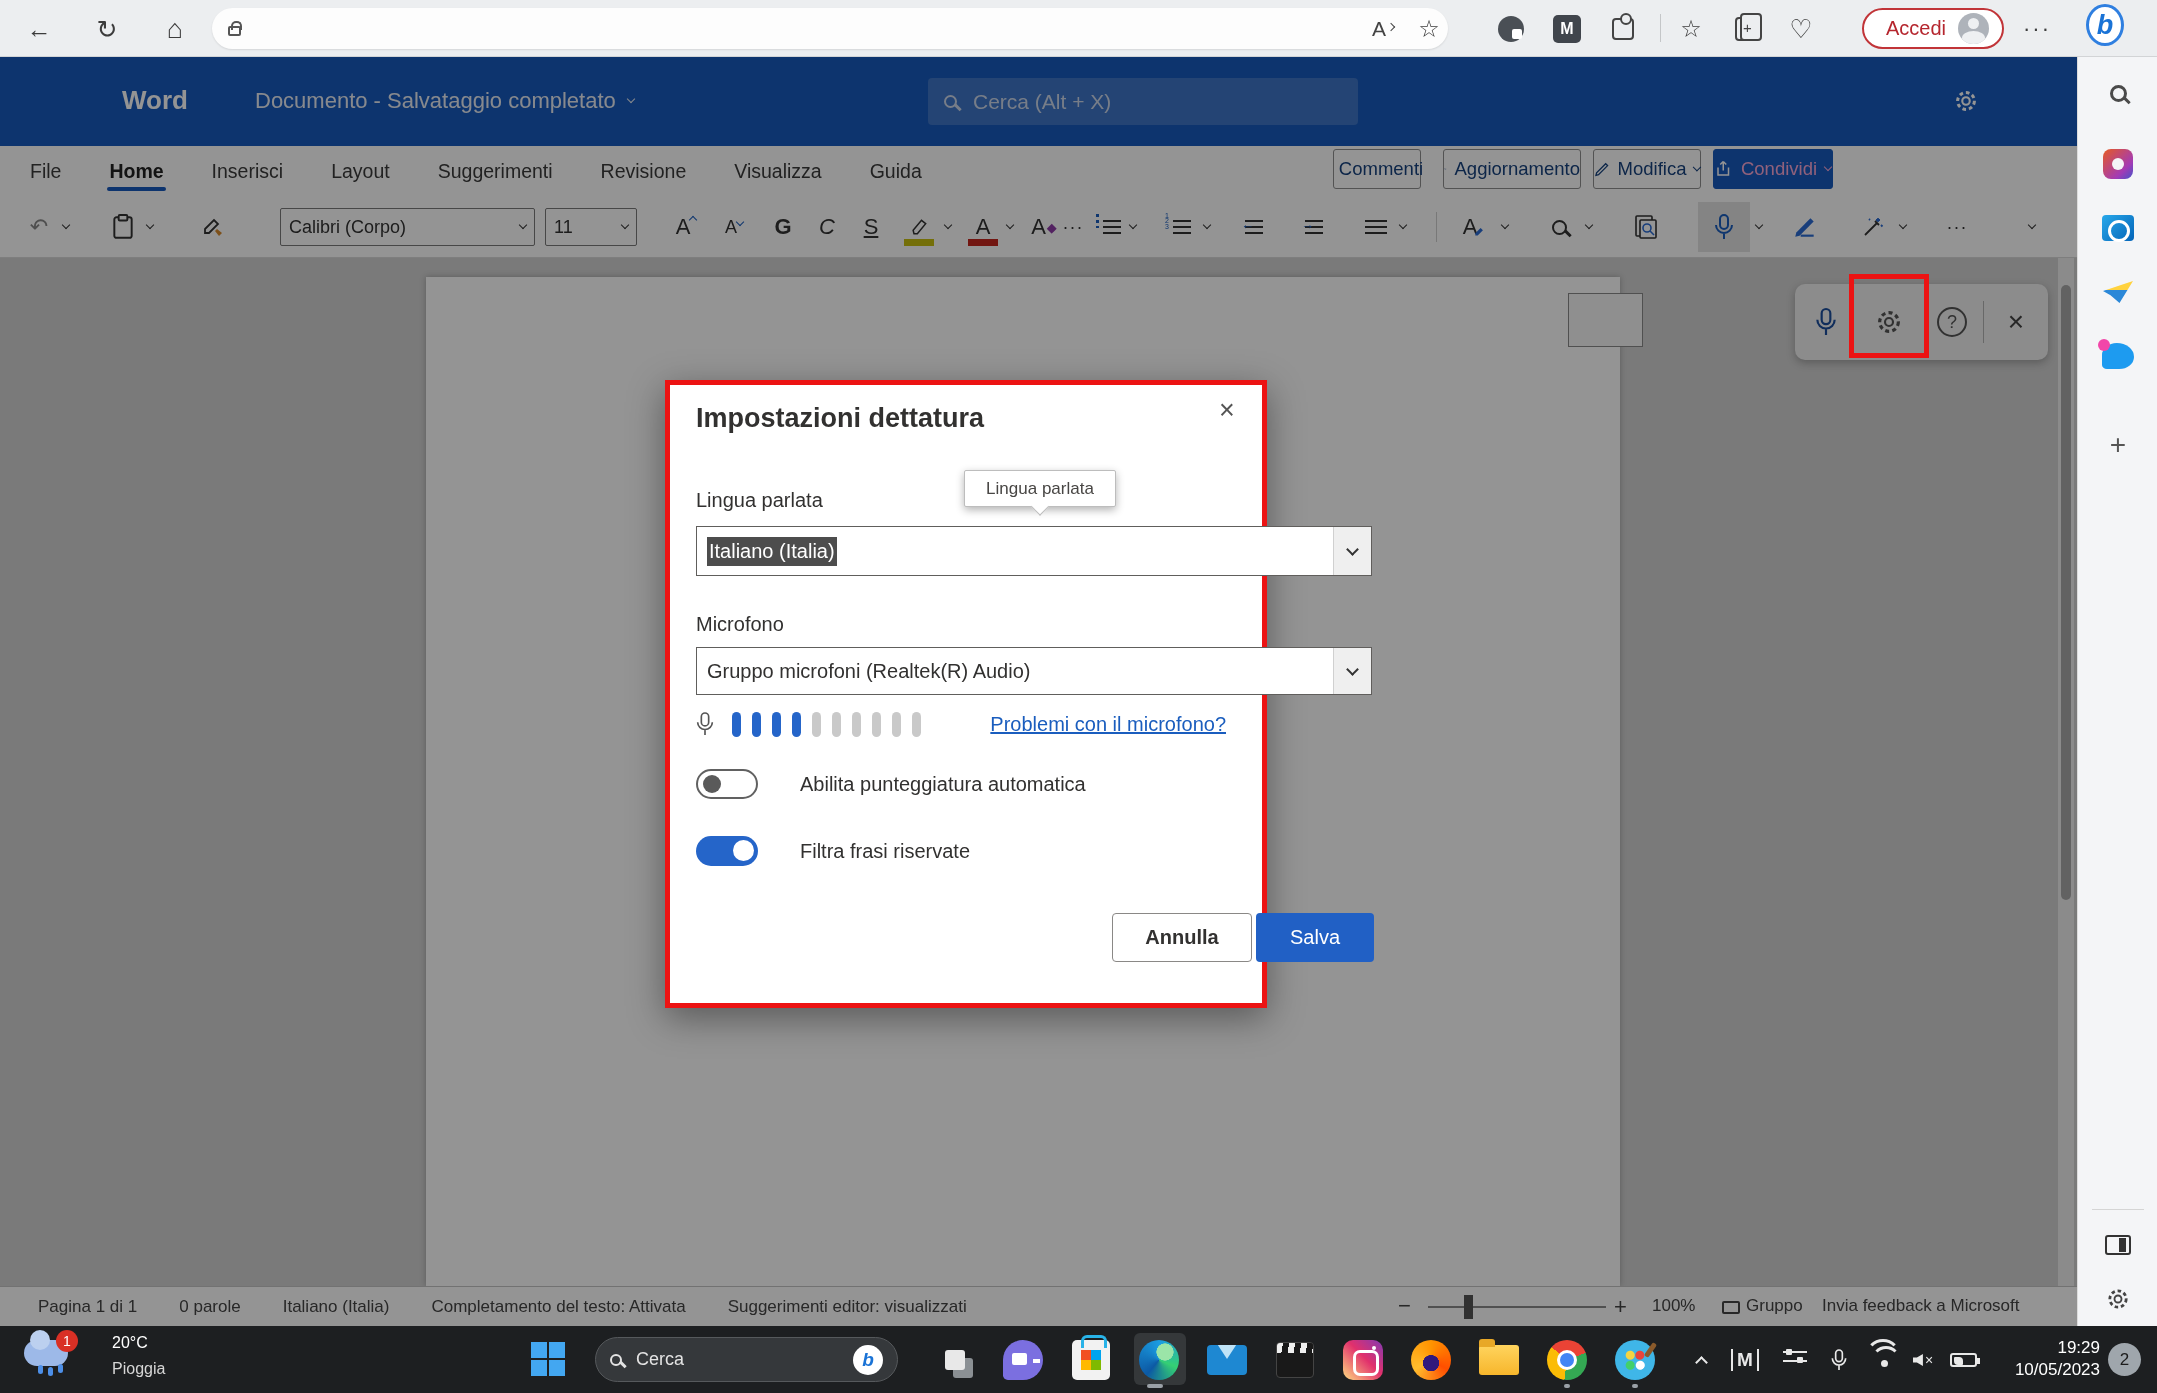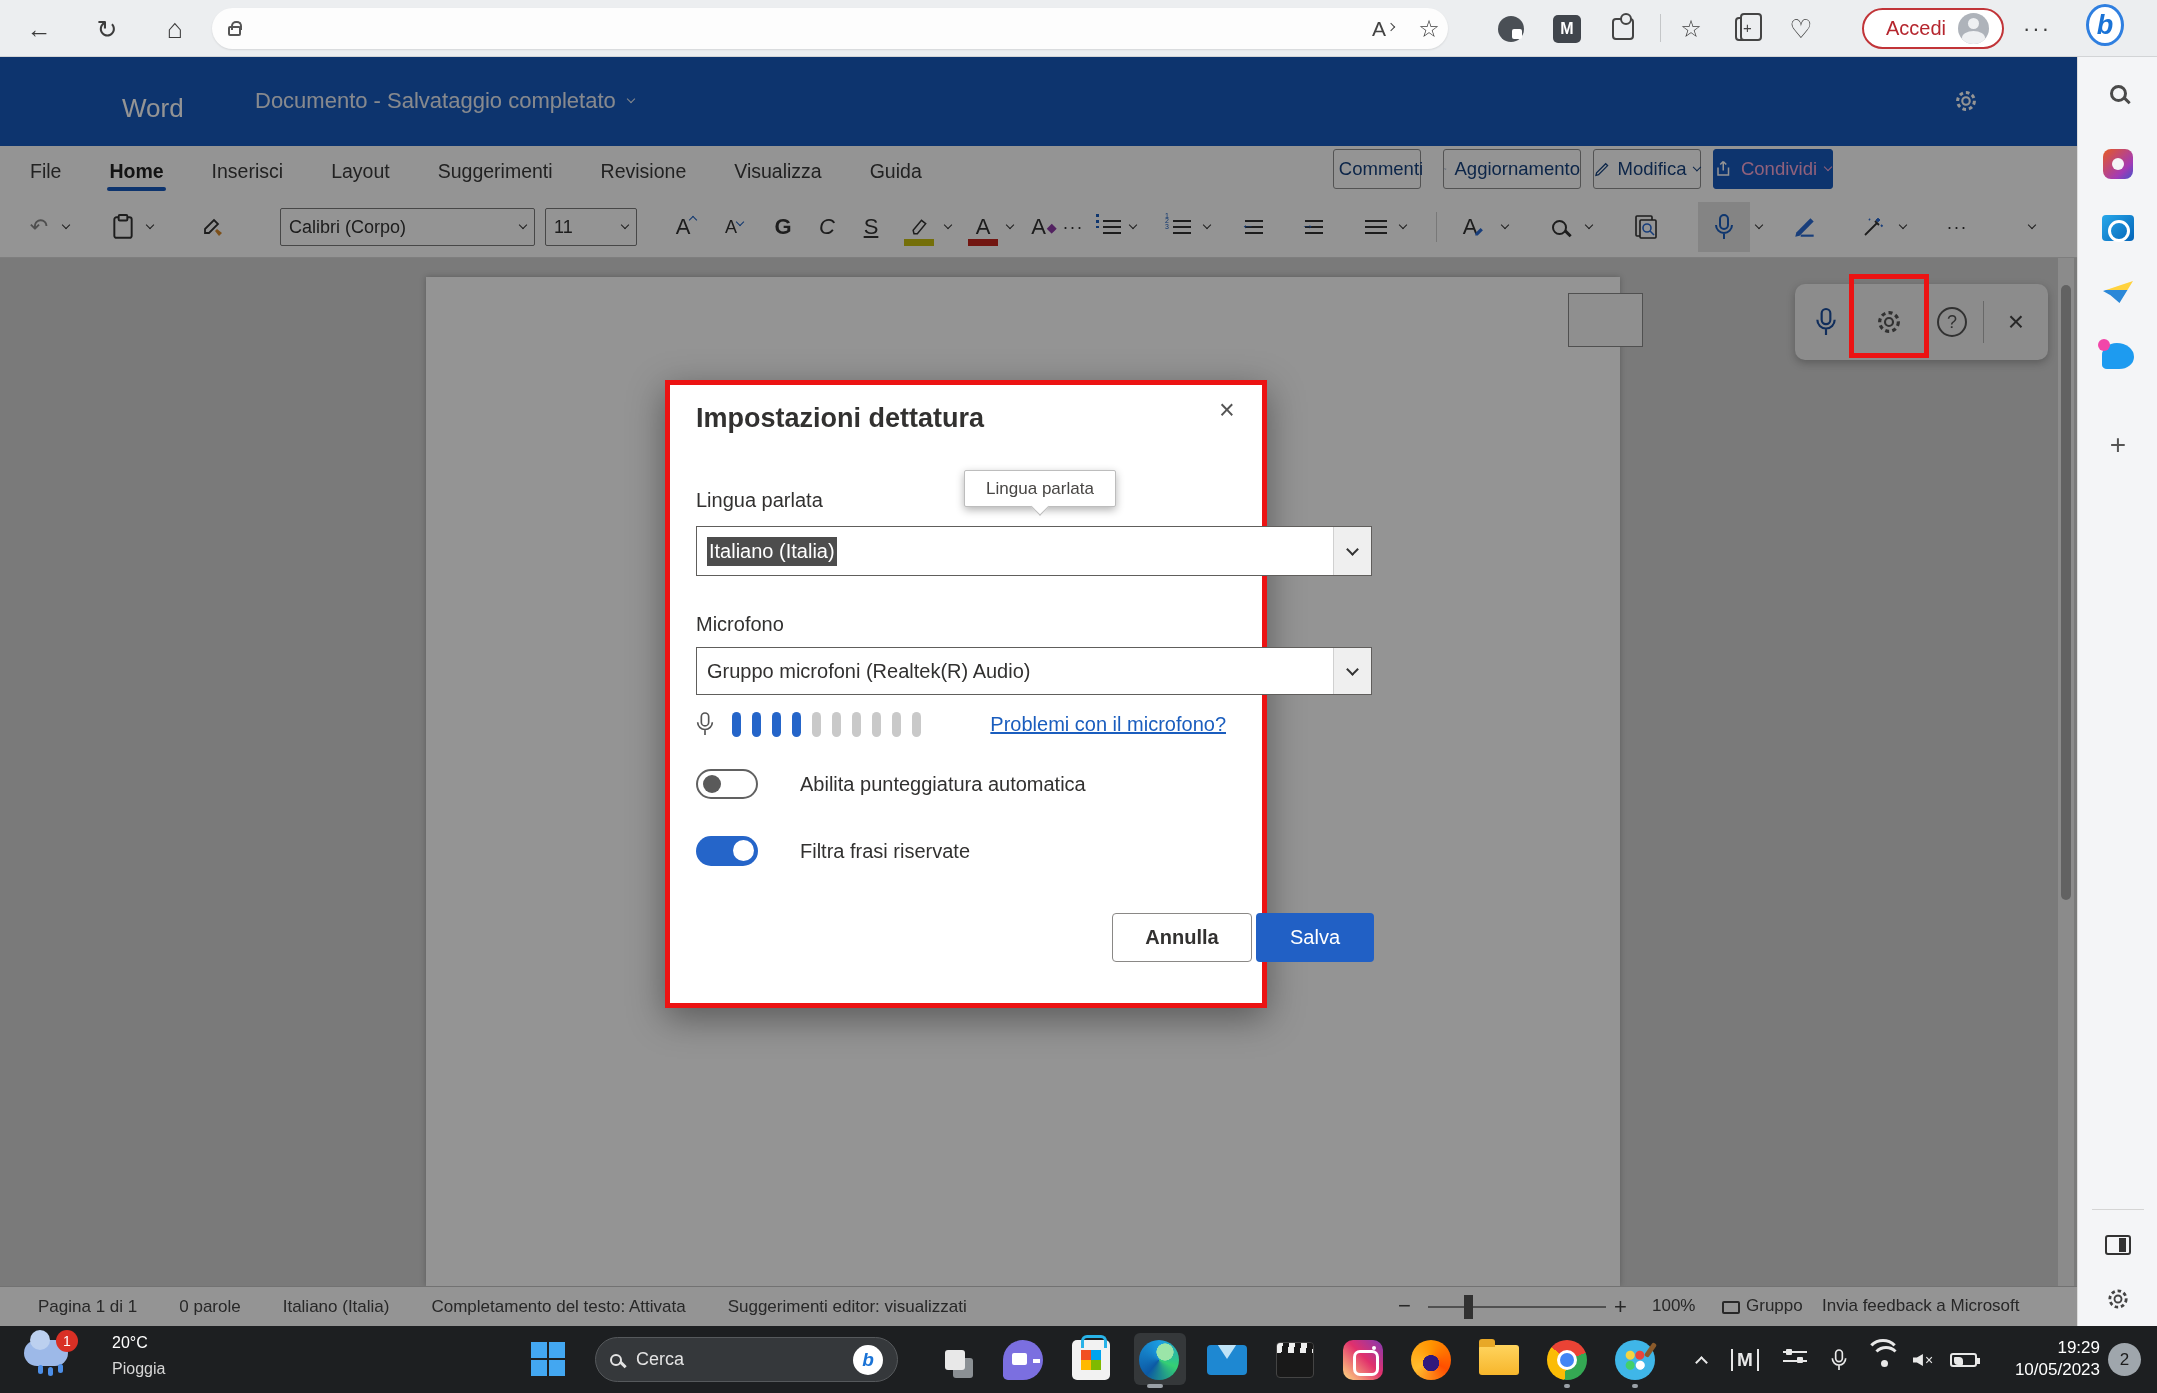--- a/index.html
+++ b/index.html
@@ -193,25 +193,29 @@
     <span class="bt-icon" style="left:2018px;font-size:22px;letter-spacing:2px">···</span>
     <span class="bt-icon" style="left:2086px;top:6px">
         <span class="bingc">b</span>
       </span>
   </div>
 
   <div class="word-page abs">
 
     <div class="w-header">
       <span class="abs" style="left:22px;top:32px"><span class="grid9"></span></span>
-      <span class="abs" style="left:122px;top:36px;font-size:26px;font-weight:normal">Word</span>
+      <span class="abs" style="left:122px;top:28px;font-size:26px;font-weight:bold">Word</span>
       <span class="abs flex" style="left:255px;top:31px;font-size:22px;color:#e9edf4;gap:12px">
         <span>Documento  -  Salvataggio completato</span>
           <span class="chv sm"></span>
       </span>
+      <div class="w-search">
+        <span class="ic-mag" style="margin-right:16px"></span>
+        <span>Cerca (Alt + X)</span>
+      </div>
       <span class="abs" style="left:1952px;top:30px">
         <svg width="28" height="28" viewBox="0 0 24 24" fill="none" stroke="#fff" stroke-width="1.8">
             <circle cx="12" cy="12" r="3.2"></circle>
             <circle cx="12" cy="12" r="7.2" stroke-width="2.6" stroke-dasharray="3.1 2.5"></circle>
           </svg>
       </span>
     </div>
 
     <div class="w-tabs flex" style="padding-left:28px">
       <span class="tab">File</span>

